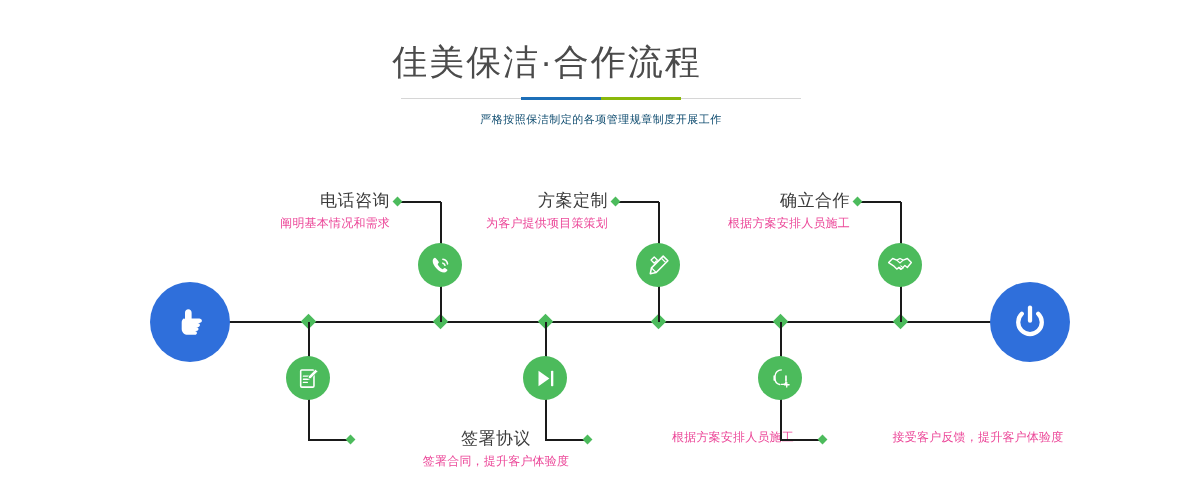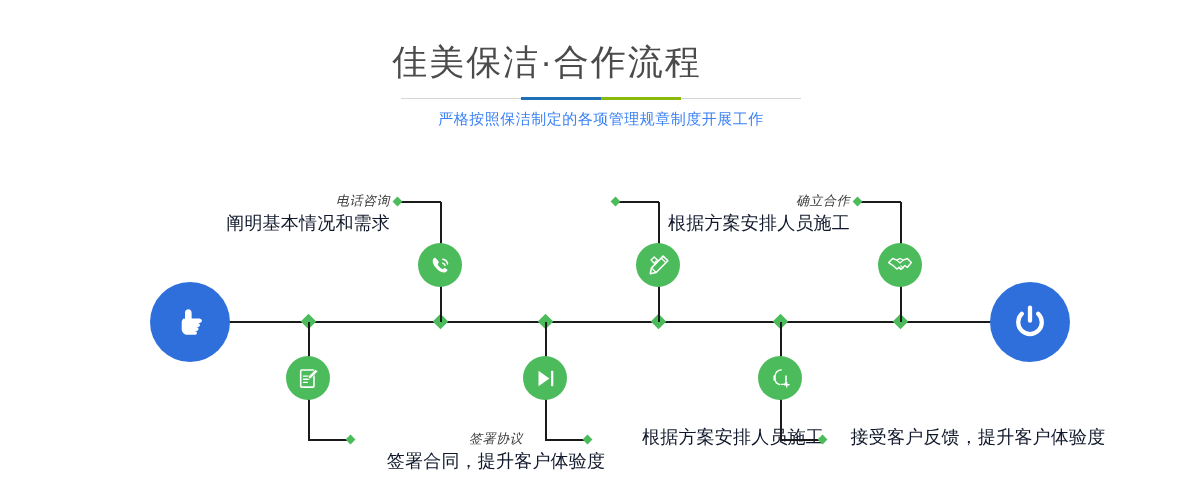--- a/index.html
+++ b/index.html
@@ -25,21 +25,21 @@
     position: absolute; left: 0; top: 1px; width: 400px; height: 1px; background: #d6d6d6;
   }
   .hdr-rule .seg-blue {
     position: absolute; left: 120px; top: 0; width: 80px; height: 3px; background: #1d6fb8;
   }
   .hdr-rule .seg-green {
     position: absolute; left: 200px; top: 0; width: 80px; height: 3px; background: #8ab80b;
   }
   .hdr-sub {
     position: absolute; left: 0; top: 108px; width: 1202px;
-    font-size: 15px; color: #3b82f6; line-height: 22px; letter-spacing: .5px;
+    font-size: 11px; color: #0c4a6e; line-height: 22px; letter-spacing: .5px;
     white-space: nowrap;
   }
 
   
   .axis {
     position: absolute; left: 229px; top: 321px; width: 762px; height: 1.6px;
     background: #1a1a1a;
   }
   .endcap {
     position: absolute; width: 80px; height: 80px; border-radius: 50%;
@@ -72,22 +72,22 @@
   
   .bubble {
     position: absolute; width: 44px; height: 44px; border-radius: 50%;
     background: #4cbb5c; display: flex; align-items: center; justify-content: center;
     z-index: 3;
   }
   .bubble svg { display: block; }
 
   
   .lbl { position: absolute; white-space: nowrap; }
-  .lbl .t { font-size: 13px; color: #3b3b3b; line-height: 24px; letter-spacing: .5px; font-style: italic; }
-  .lbl .d { font-size: 18px; color: #0f172a; line-height: 21px; letter-spacing: .2px; }
+  .lbl .t { font-size: 17px; color: #3b3b3b; line-height: 24px; letter-spacing: .5px; }
+  .lbl .d { font-size: 12px; color: #ec4899; line-height: 21px; letter-spacing: .2px; }
   .lbl.up   { text-align: right; }
   .lbl.down { text-align: center; }
 </style>
 </head>
 <body>
 
 <div id="root">
 
   <div class="hdr">
     <div class="hdr-title">佳美保洁·合作流程</div>
@@ -156,20 +156,24 @@
         <rect x="12" y="10" width="34" height="44" rx="3" stroke="#ffffff" stroke-width="4" fill="none"></rect>
         <path d="M19 26h16M19 34h14M19 42h10" stroke="#ffffff" stroke-width="3.6" stroke-linecap="round"></path>
         <path d="M50 8l6 6-18 18-7 1 1-7z" fill="#ffffff" stroke="#4cbb5c" stroke-width="2.2"></path>
       </svg>
     </span>
   </div>
 
   <div class="stem" style="left:658px; top:202px; height:120px"></div>
   <div class="leader" style="left:616px; top:201px; width:43px"></div>
   <div class="bullet" style="left:612px; top:198px"></div>
+  <div class="lbl up" style="left:356px; top:189px; width:252px">
+    <div class="t">方案定制</div>
+    <div class="d">为客户提供项目策策划</div>
+  </div>
   <div class="bubble" style="left:636px; top:243px">
     <span>
       <svg width="25" height="25" viewBox="0 0 64 64" aria-hidden="true">
         <path d="M44 8l12 12-30 30-15 3 3-15z" stroke="#ffffff" stroke-width="4" fill="none" stroke-linejoin="round"></path>
         <path d="M40 14l10 10" stroke="#ffffff" stroke-width="3.2"></path>
         <path d="M14 38l12 12" stroke="#ffffff" stroke-width="3.2"></path>
         <path d="M21 10l8 8-8 8-8-8z" stroke="#ffffff" stroke-width="3.4" fill="none" stroke-linejoin="round"></path>
       </svg>
     </span>
   </div>

